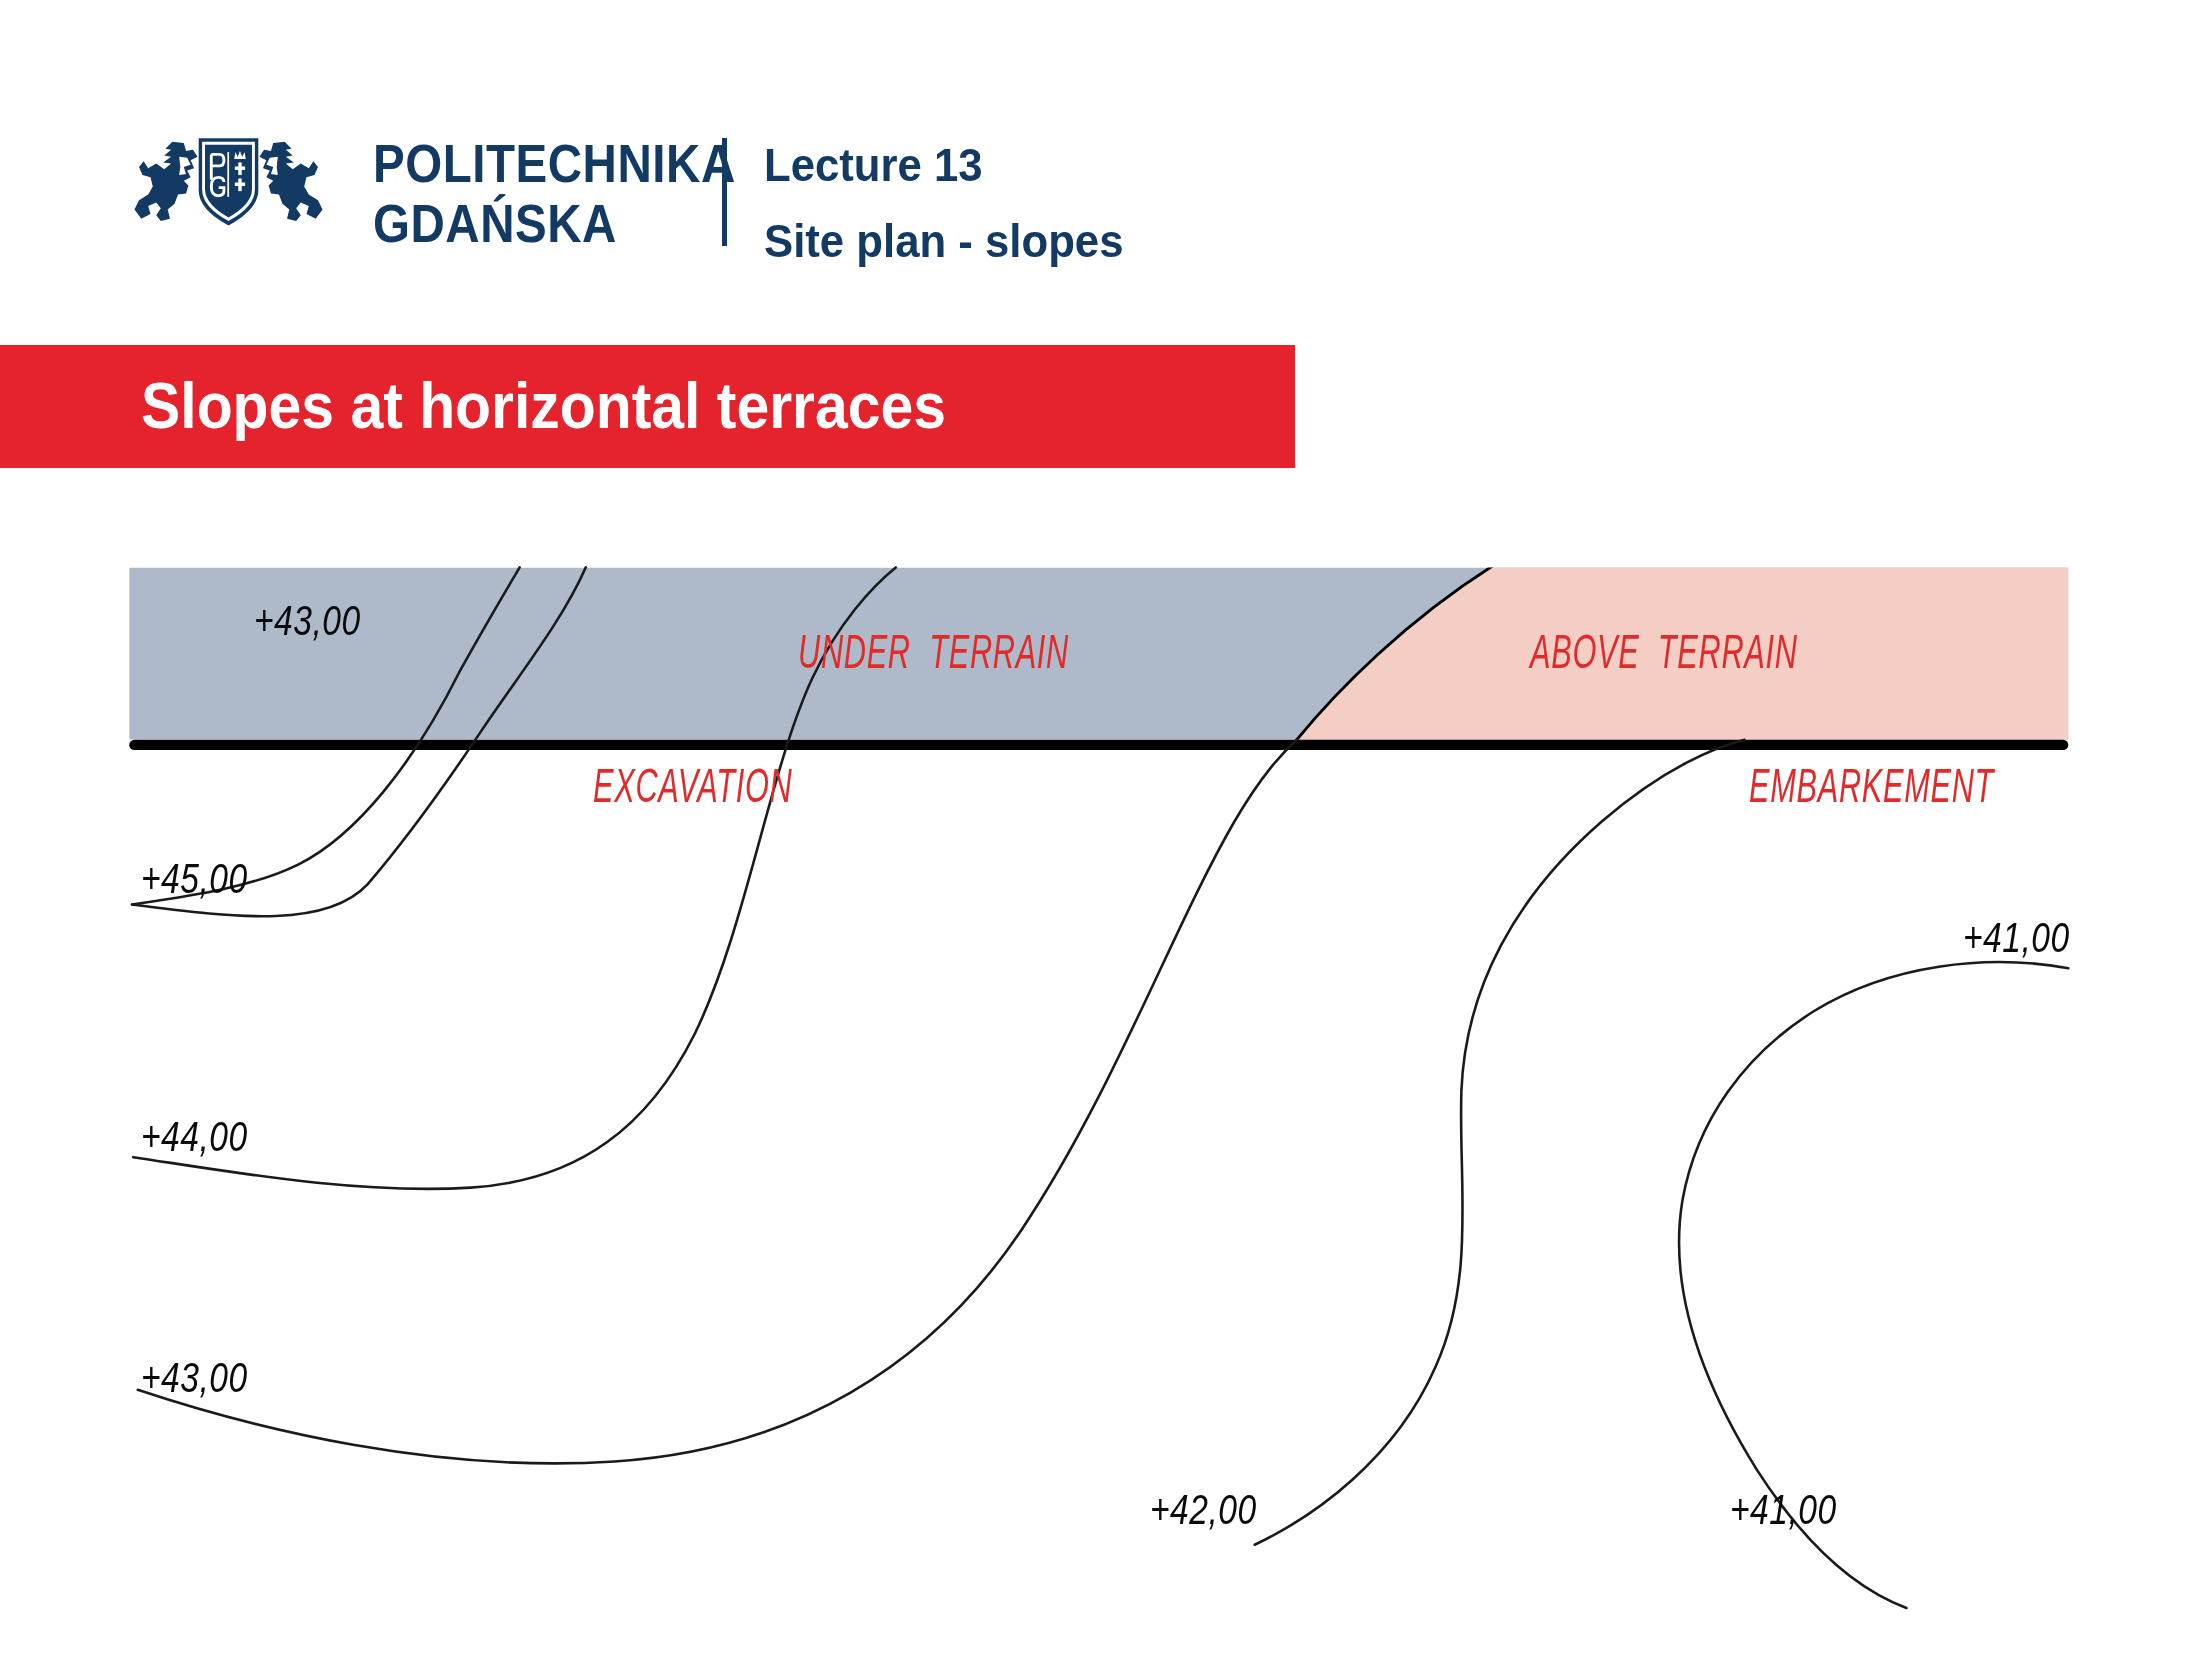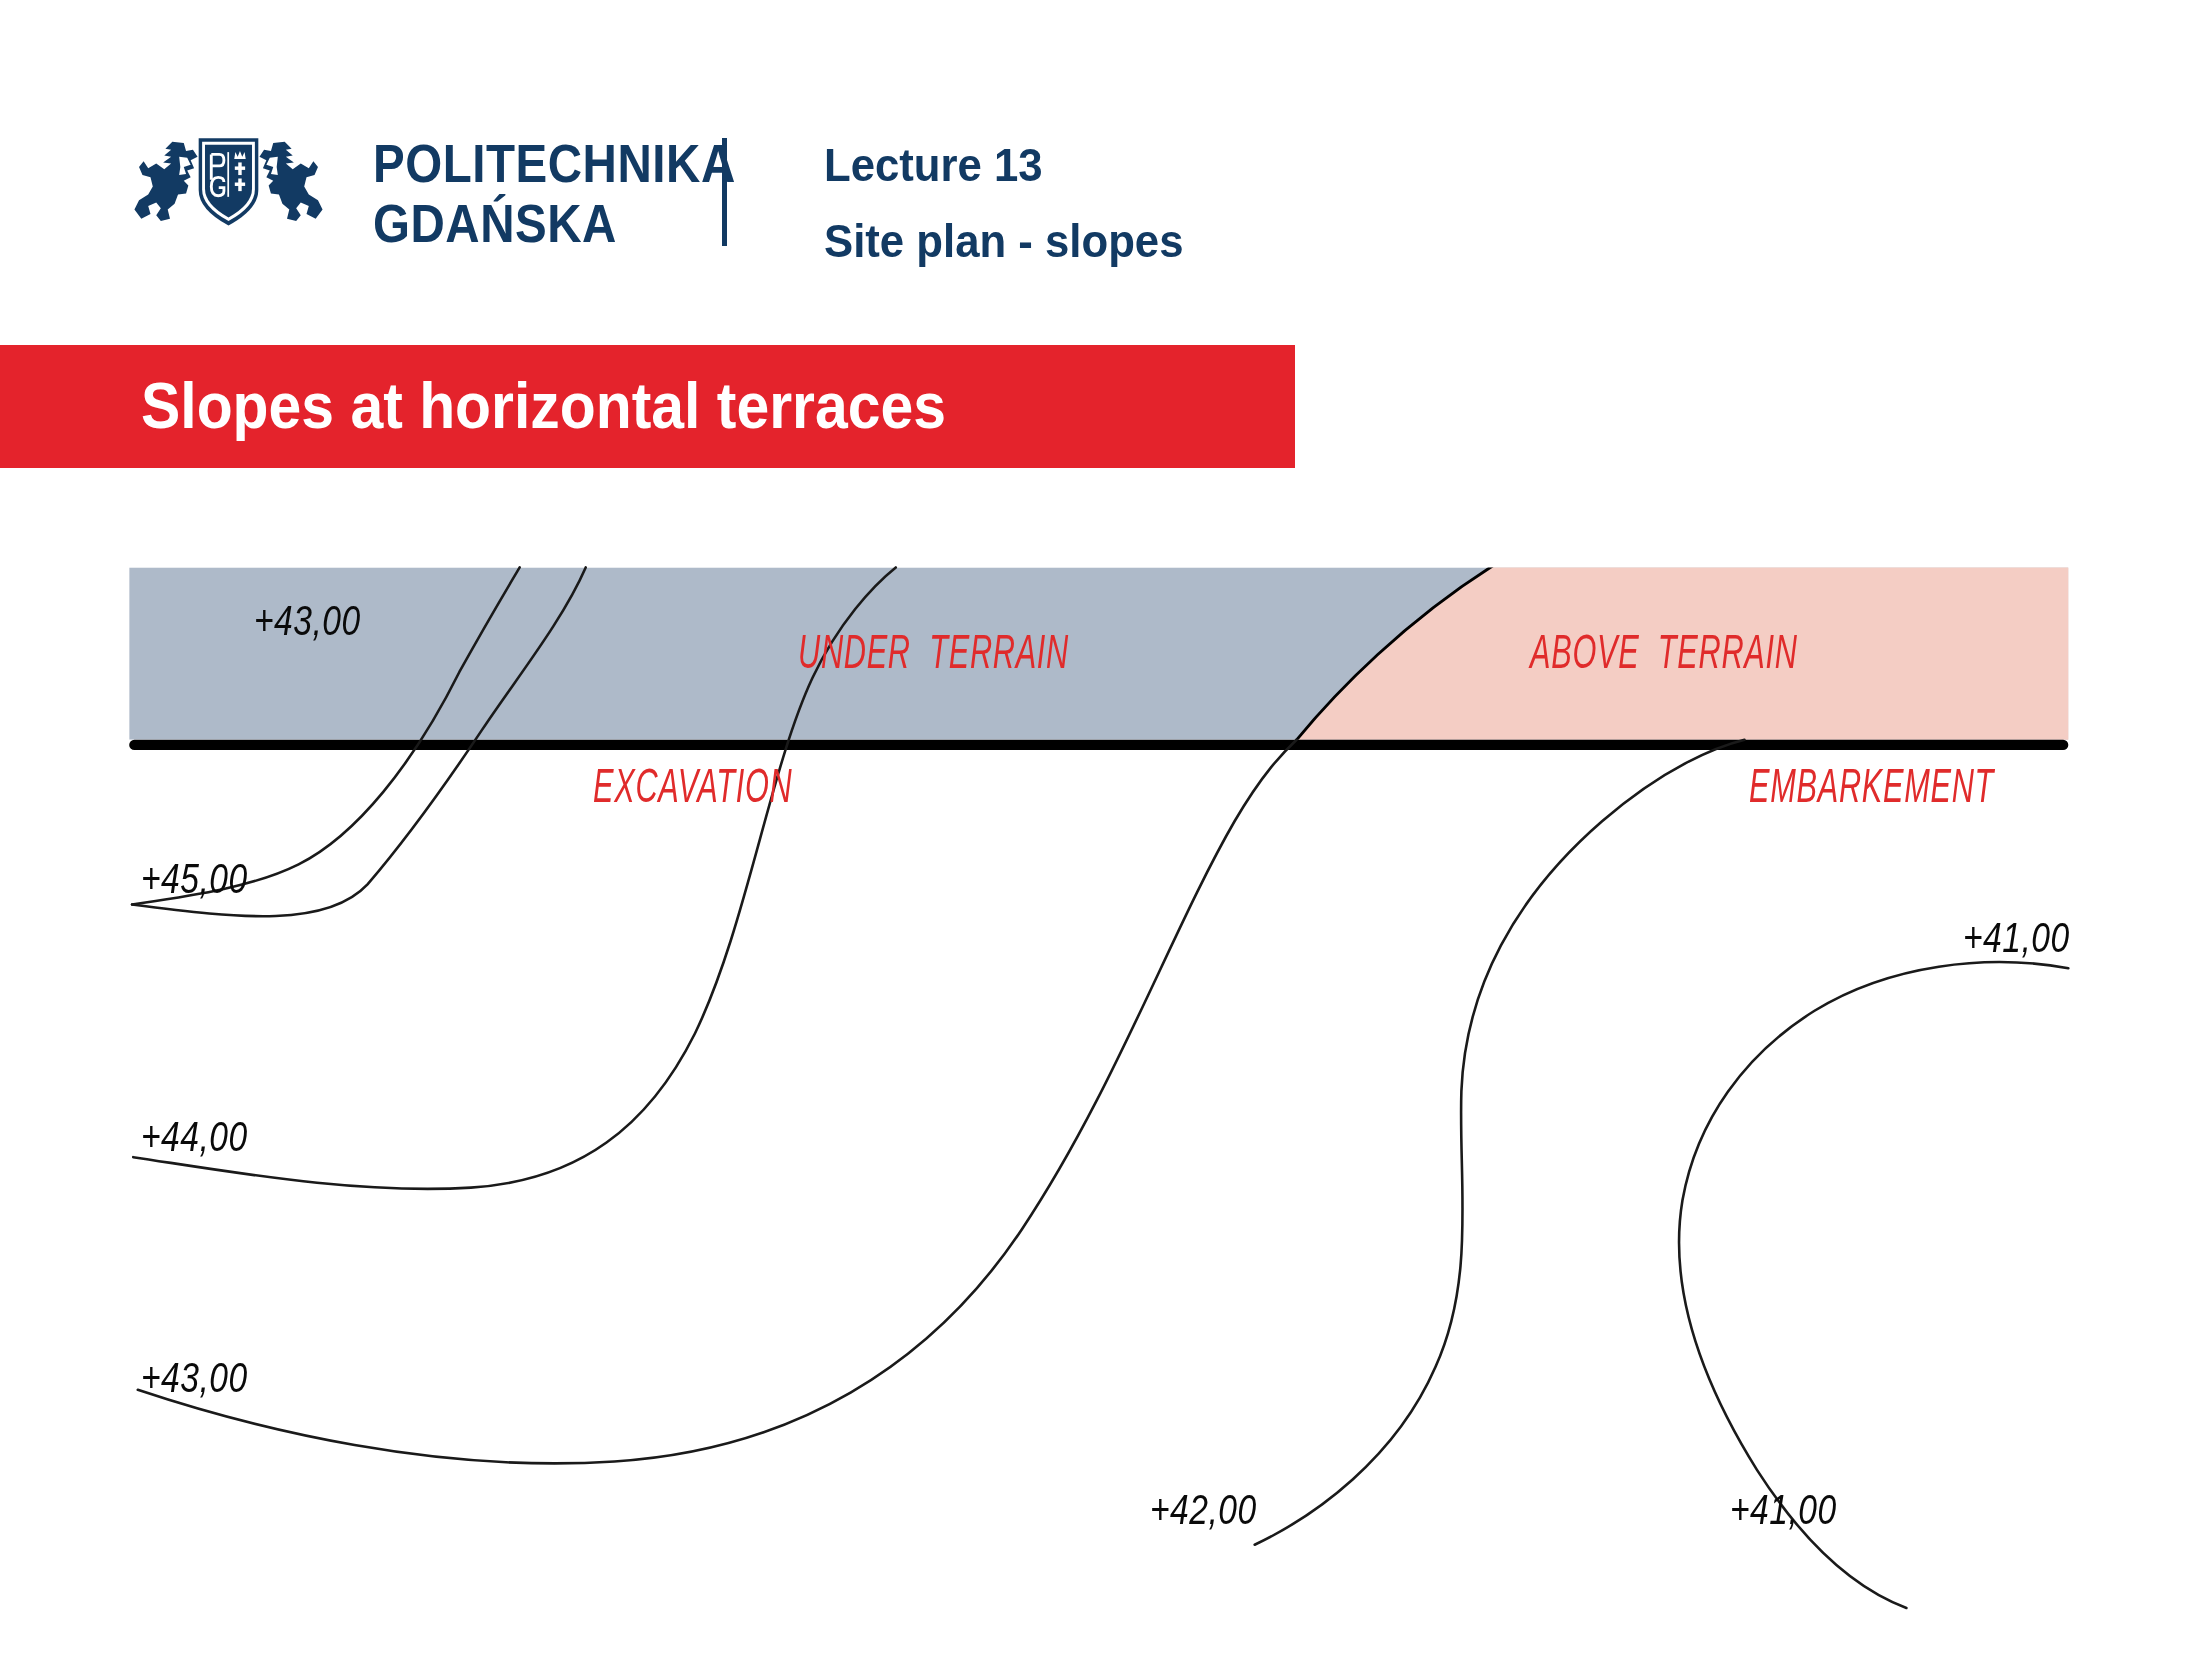--- a/index.html
+++ b/index.html
@@ -27,21 +27,21 @@
     color:#123a63;
     transform:scaleX(0.88);
     transform-origin:left top;
     white-space:pre;
   }
   #header-divider{
     position:absolute;left:722px;top:138px;width:4.6px;height:108px;
     background:#123a63;
   }
   #lecture-block{
-    position:absolute;left:824px;top:137px;
+    position:absolute;left:764px;top:137px;
   }
   #lecture-title{
     font-weight:bold;font-size:47px;line-height:55px;color:#123a63;
     transform:scaleX(0.93);transform-origin:left top;white-space:pre;
   }
   #lecture-sub{
     margin-top:20.7px;
     font-weight:bold;font-size:47px;line-height:55px;color:#123a63;
     transform:scaleX(0.93);transform-origin:left top;white-space:pre;
   }

